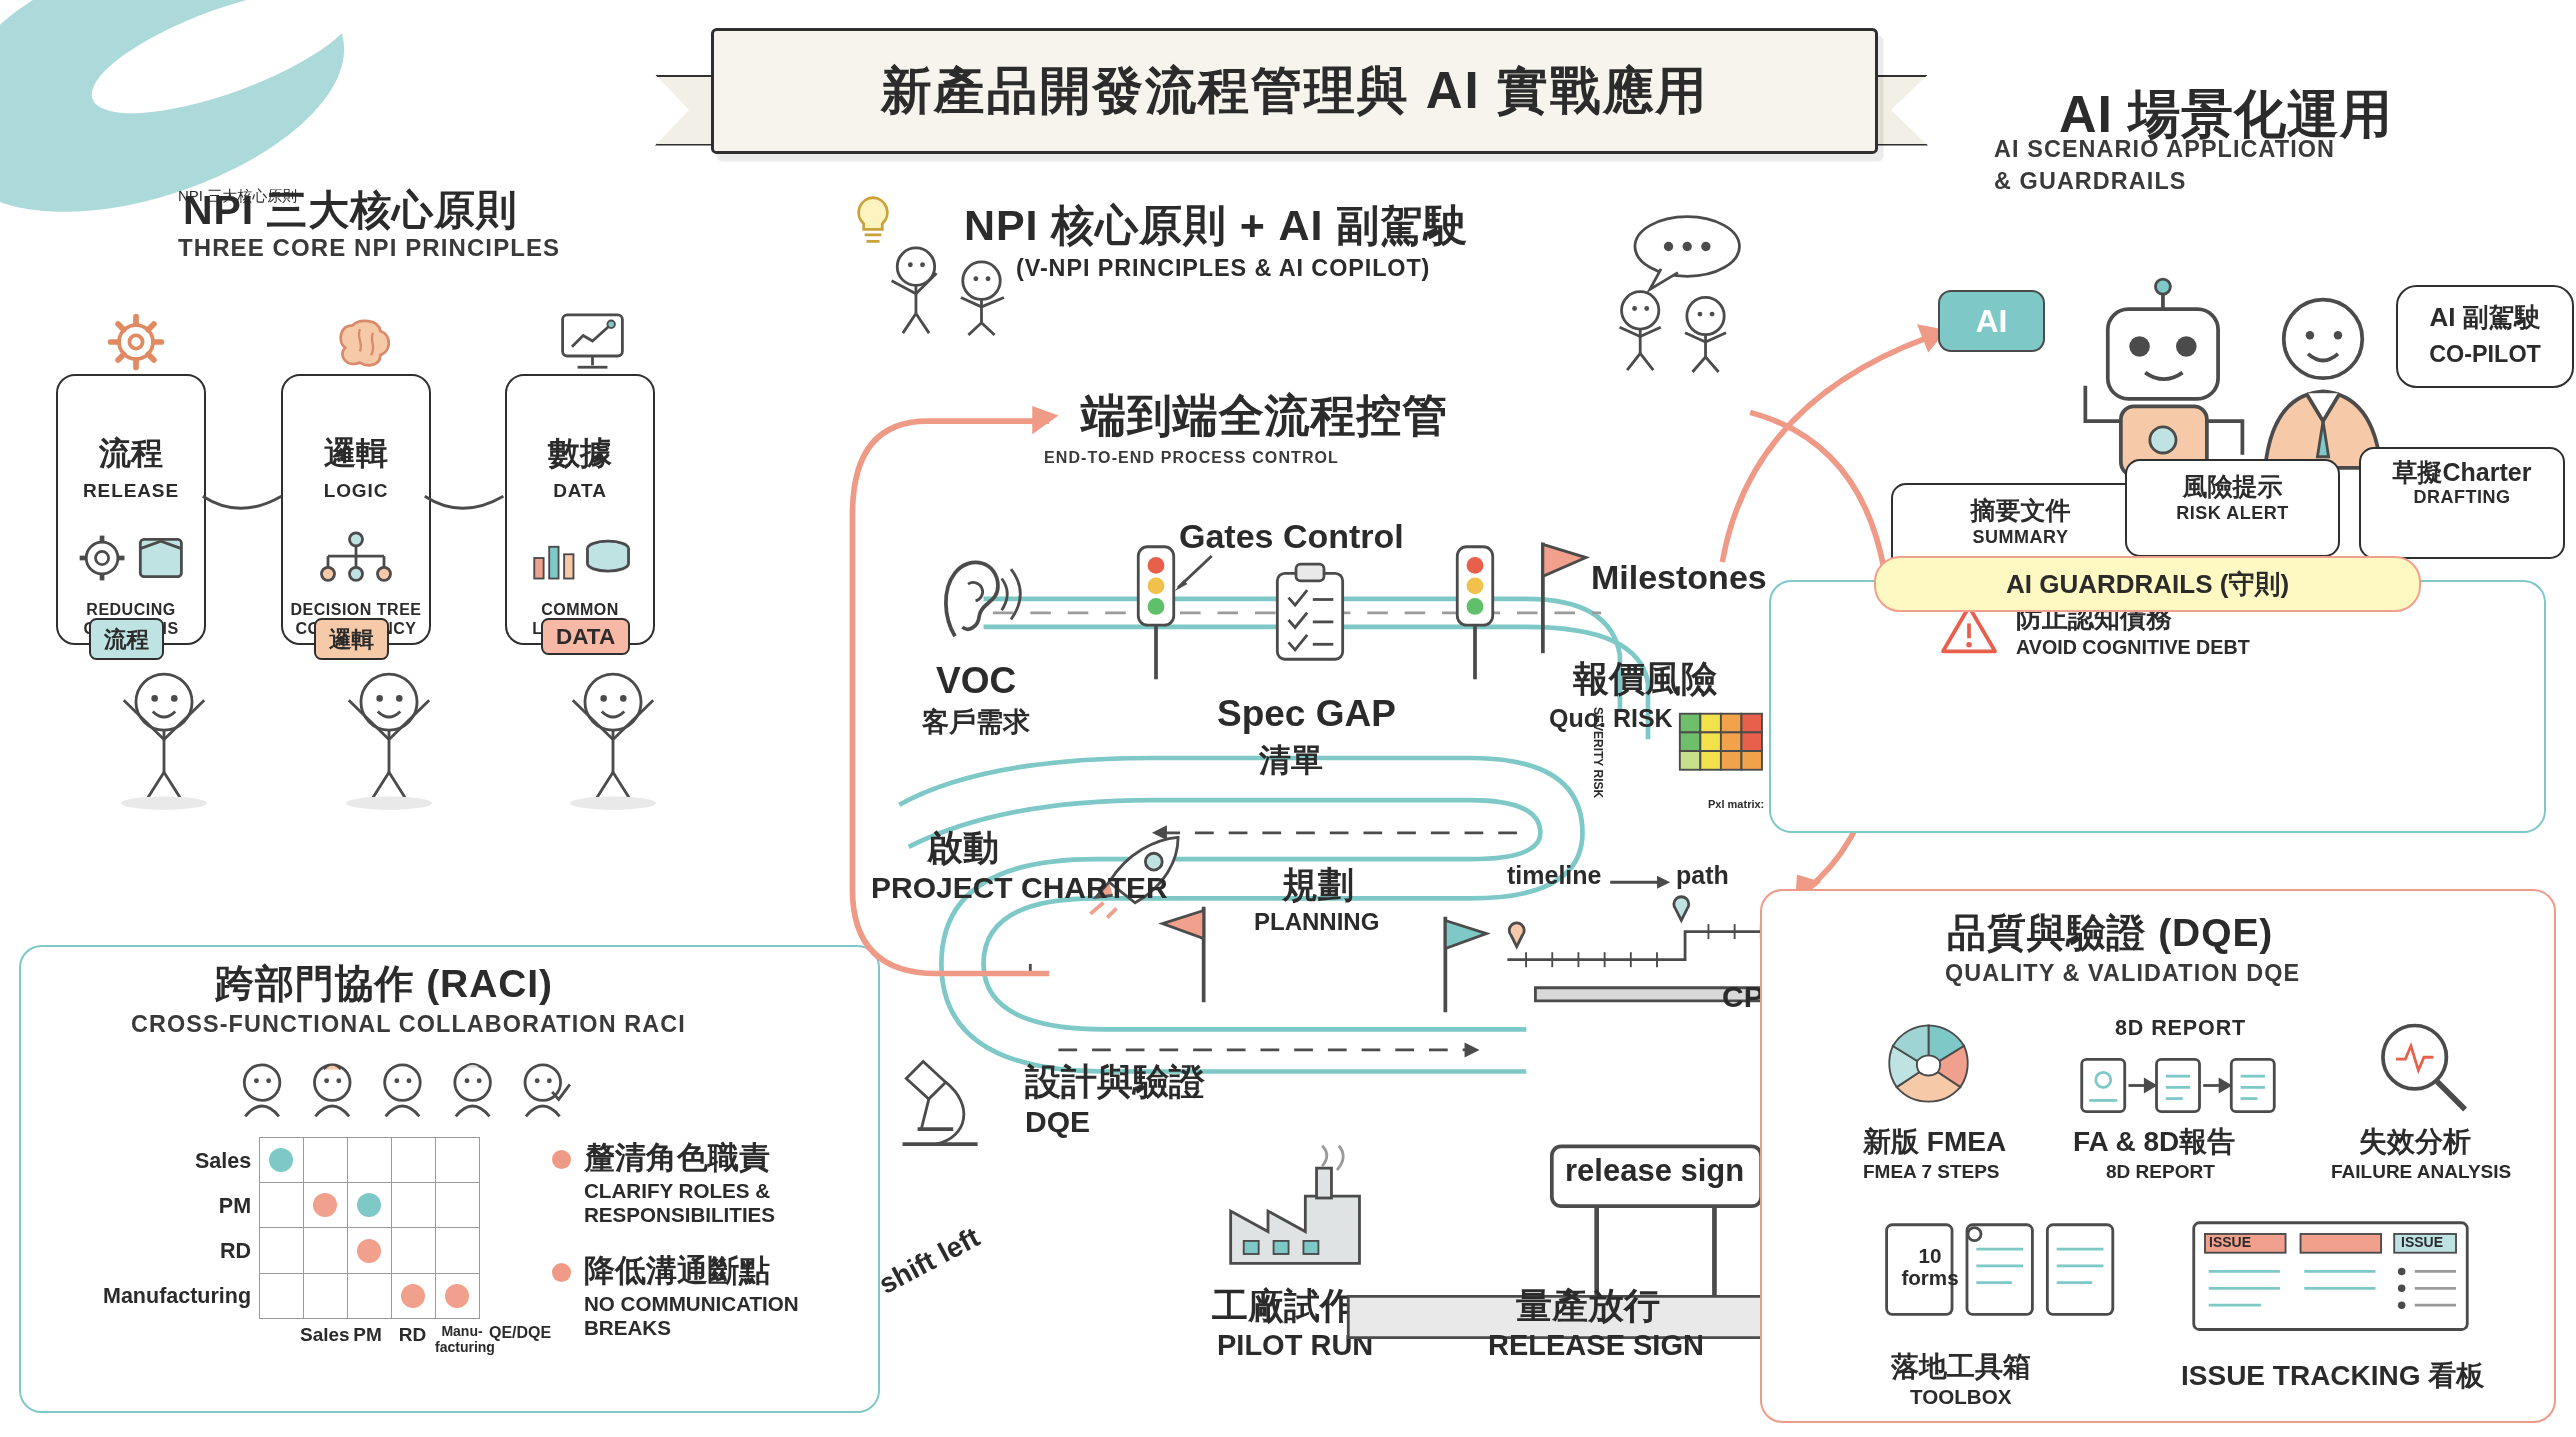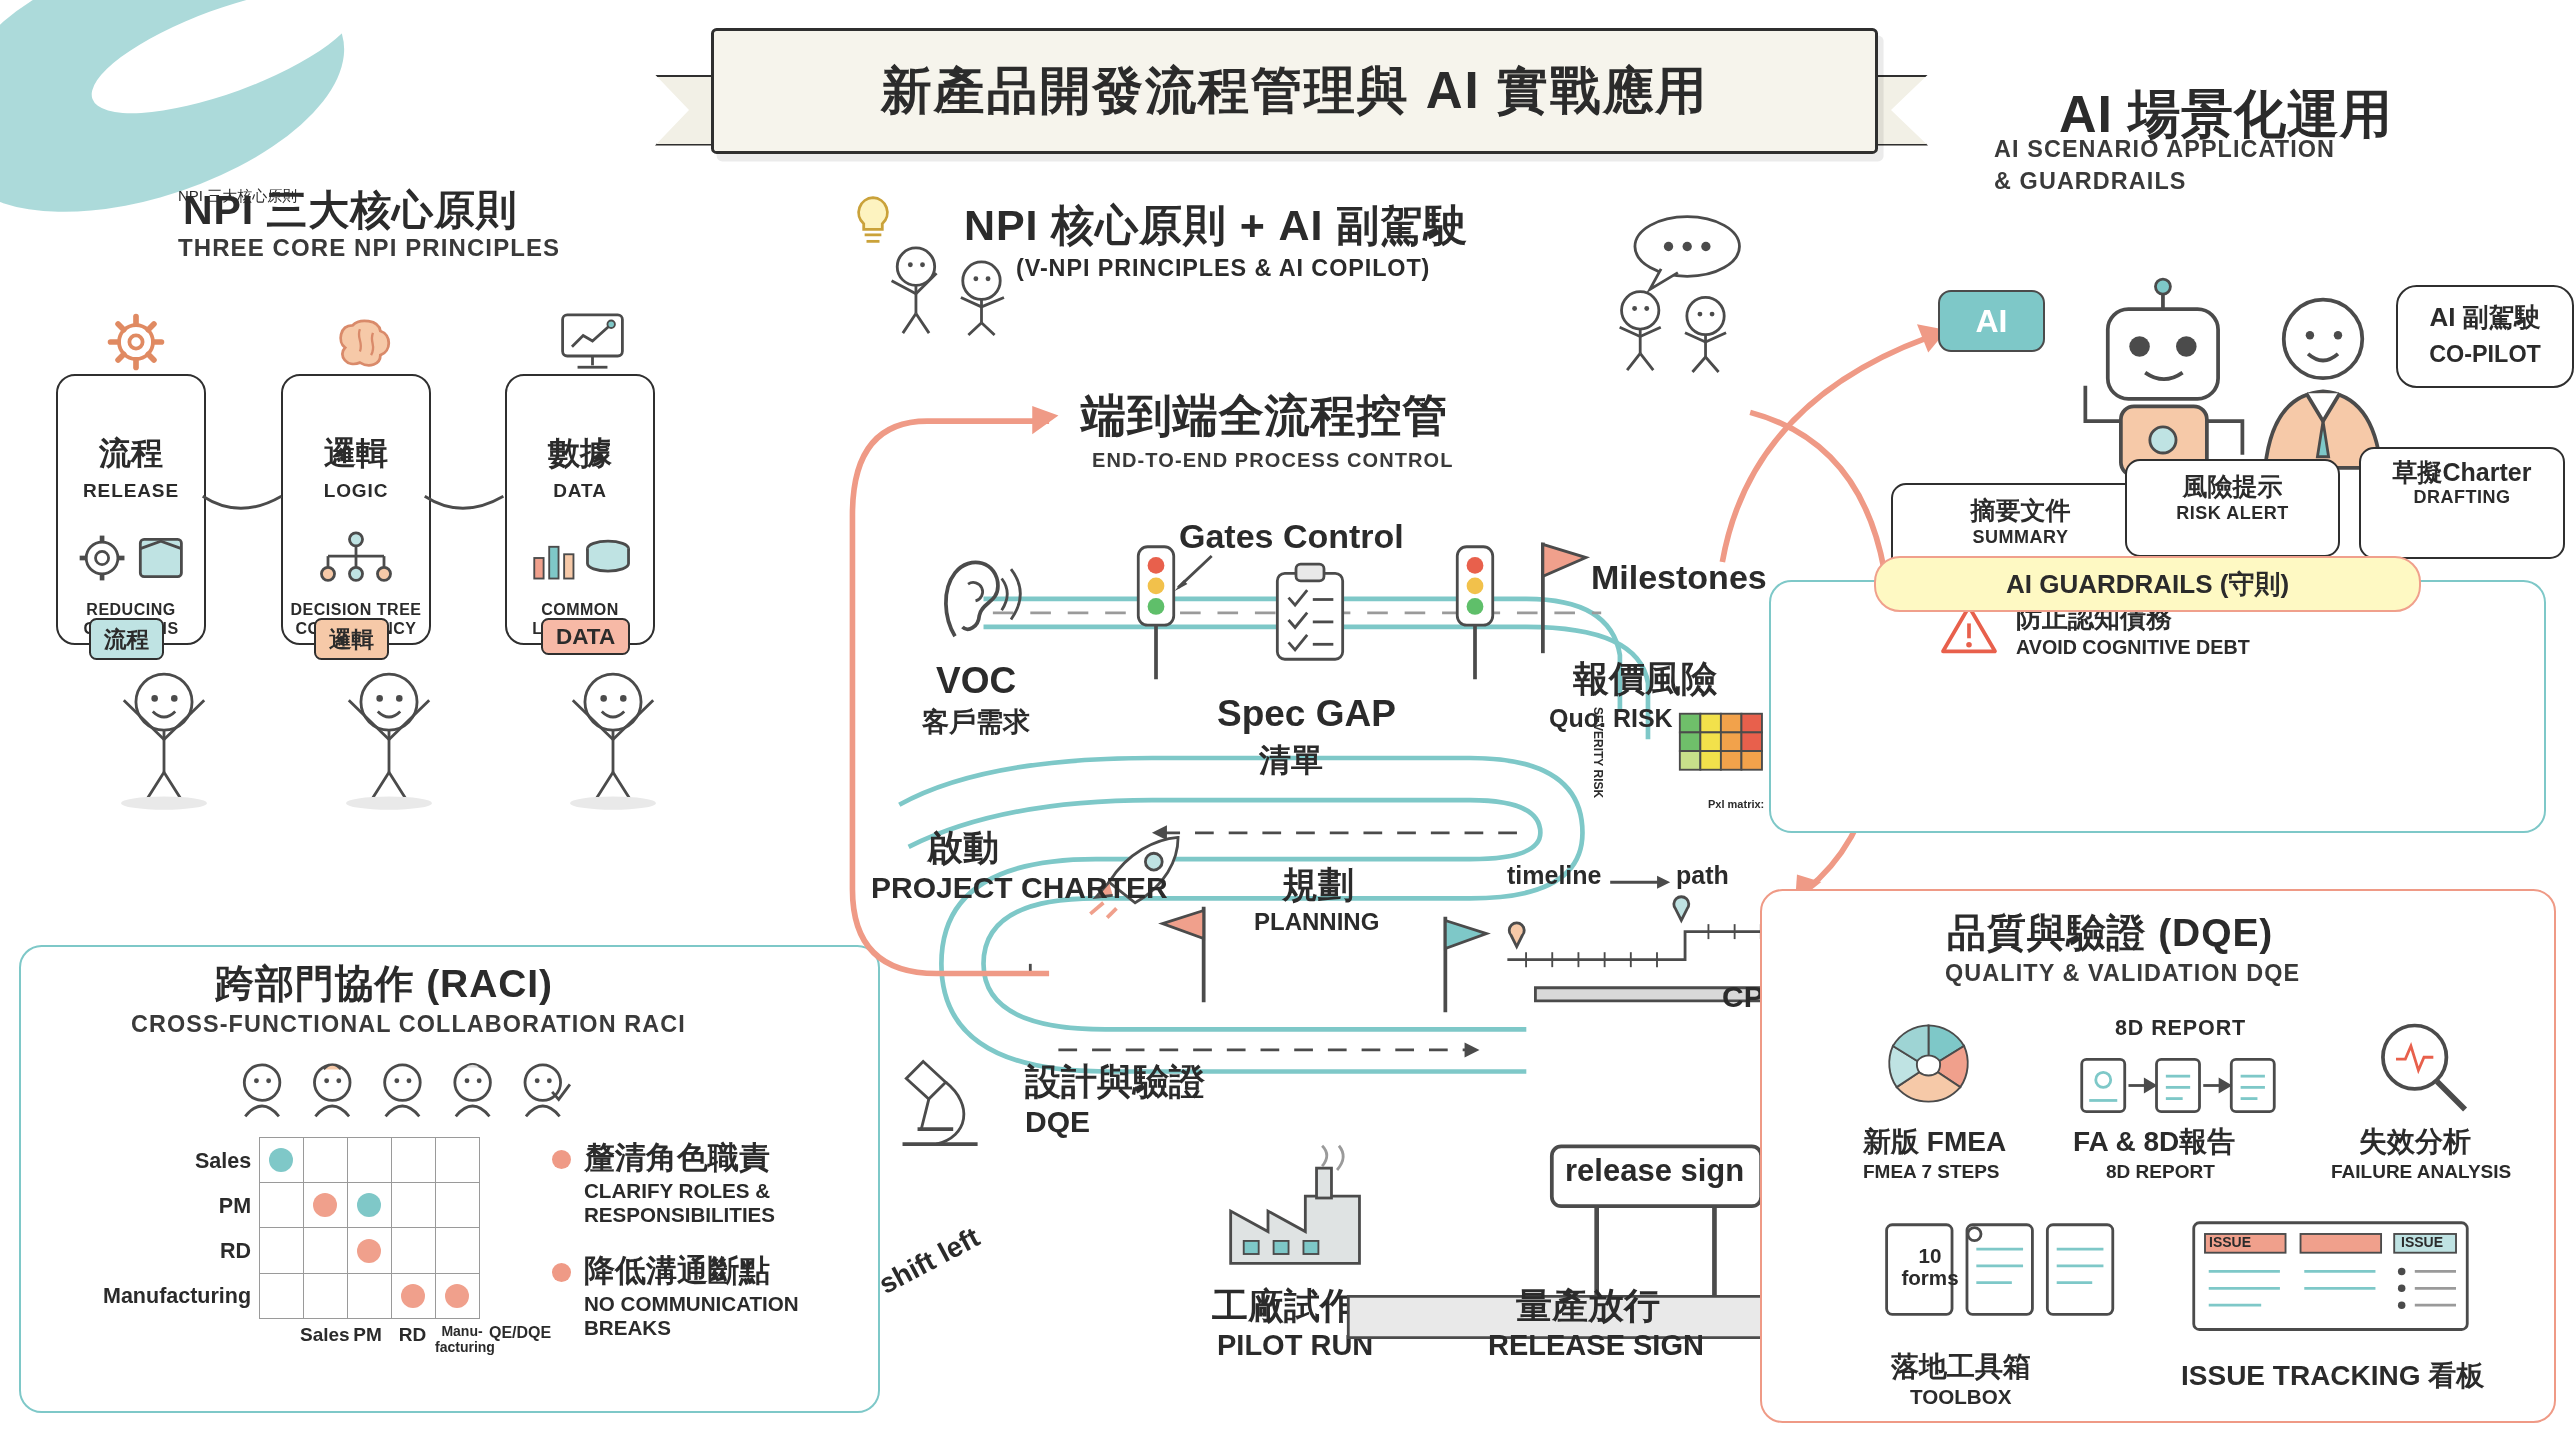--- a/index.html
+++ b/index.html
@@ -429,21 +429,21 @@
     <g fill="#4b4b4b">
         <circle cx="36" cy="40" r="2.6"></circle>
         <circle cx="49" cy="40" r="2.6"></circle>
       <circle cx="106" cy="46" r="2.6"></circle>
         <circle cx="119" cy="46" r="2.6"></circle>
       </g>
   </svg>
 </div>
 
 <div class="abs cn" style="top:386px;left:1081px;font-size:45px;">端到端全流程控管</div>
-<div class="abs en" style="top:449px;left:1092px;font-size:20px;">END-TO-END PROCESS CONTROL</div>
+<div class="abs en" style="top:449px;left:1044px;font-size:16px;">END-TO-END PROCESS CONTROL</div>
 
 <div class="abs" style="top:524px;left:871px;">
   <svg width="955" height="861" viewBox="0 0 1020 920">
 
     <path d="M120 80 L700 80 Q790 80 800 140 L800 200" fill="none" stroke="#7ec8c8" stroke-width="5"></path>
     <path d="M120 110 L700 110 Q820 110 830 170 L830 230" fill="none" stroke="#7ec8c8" stroke-width="5"></path>
 
     <path d="M130 95 L780 95" fill="none" stroke="#9a9a9a" stroke-width="3" stroke-dasharray="22 18"></path>
 
     <path d="M30 300 Q120 250 300 250 L640 250 Q760 250 760 330 Q760 400 640 400 L240 400 Q120 400 120 470 Q120 540 250 540 L700 540" fill="none" stroke="#7ec8c8" stroke-width="5"></path>

